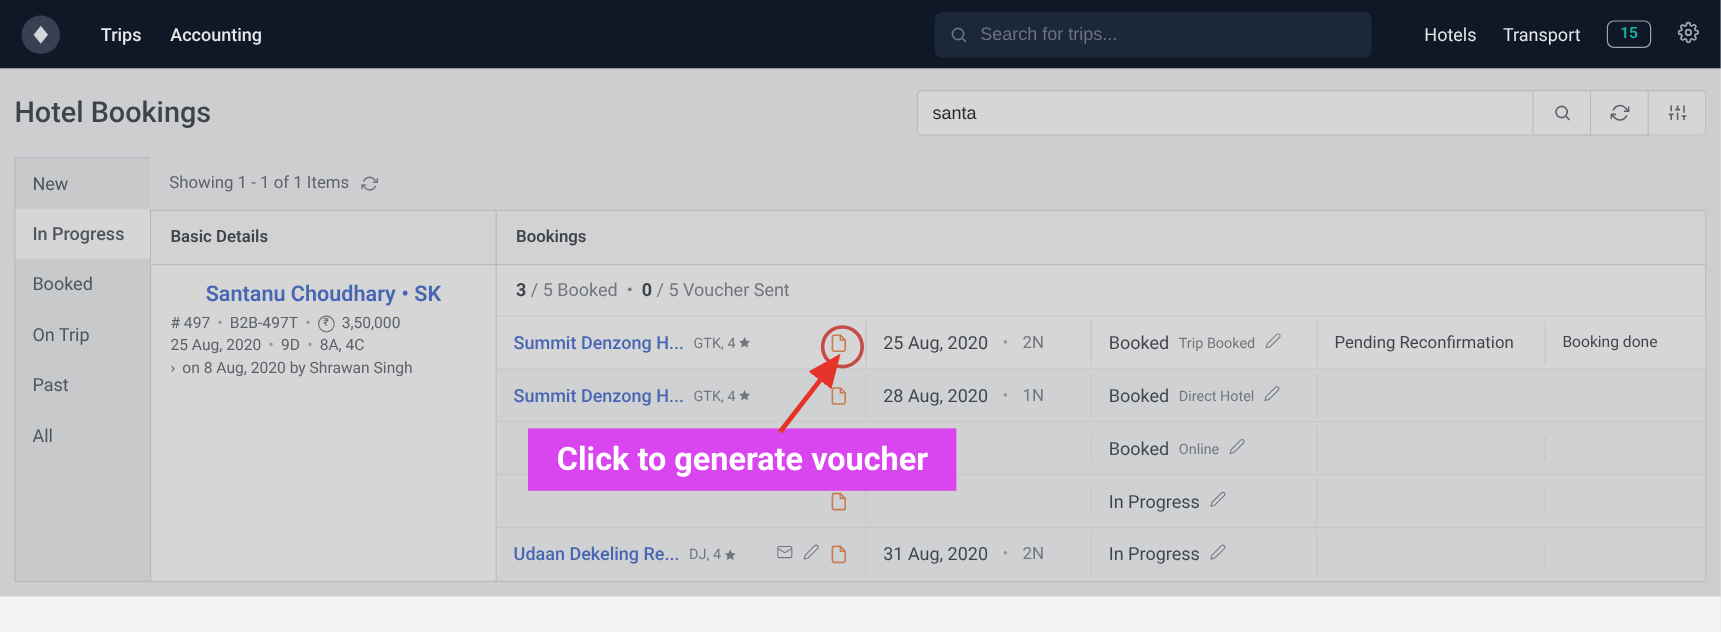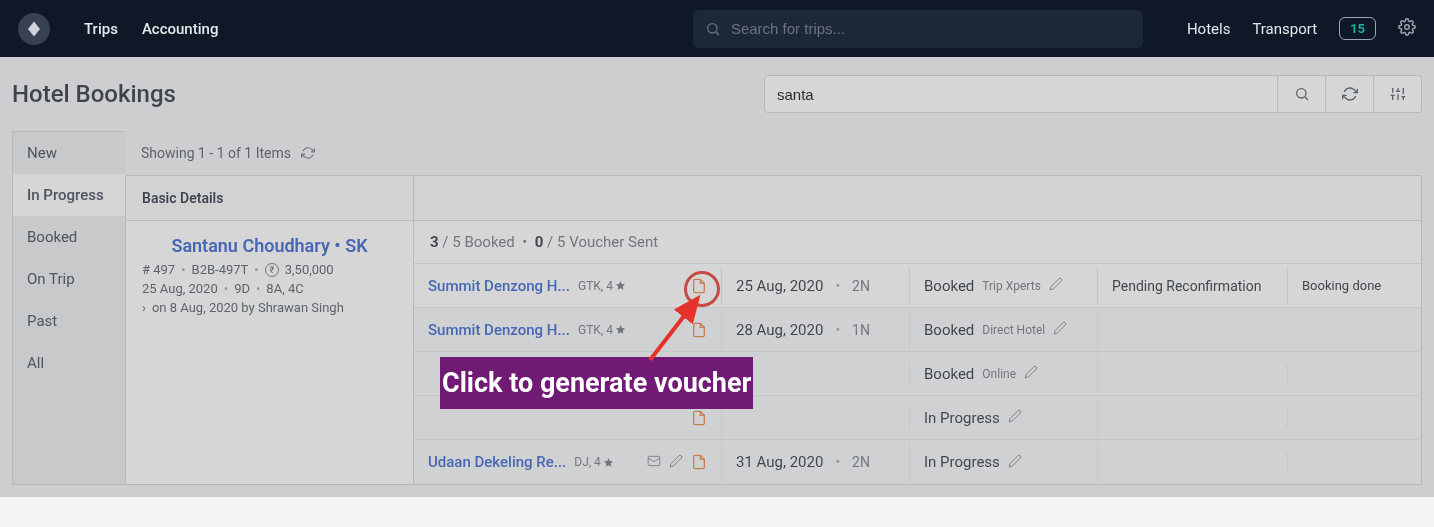--- a/index.html
+++ b/index.html
@@ -3,21 +3,21 @@
 <meta charset="utf-8">
 <style>
   * { box-sizing: border-box; margin: 0; padding: 0; }
   body { font-family: -apple-system, BlinkMacSystemFont, "Segoe UI", Roboto, sans-serif; font-size: 14px; color: #1f2937; background: #f3f4f6; width: 1434px; height: 527px; overflow: hidden; }
 
   .topbar { background: #0f1826; height: 57px; display: flex; align-items: center; padding: 0 18px; gap: 24px; }
   .logo { width: 32px; height: 32px; border-radius: 50%; background: #374151; display: flex; align-items: center; justify-content: center; }
   .logo svg { width: 18px; height: 18px; fill: #e5e7eb; }
   .nav-links { display: flex; gap: 24px; margin-left: 10px; }
   .nav-link { color: #e5e7eb; font-size: 15px; font-weight: 500; cursor: pointer; }
-  .search-wrap { margin-left: auto; background: #1c2838; border-radius: 6px; height: 38px; width: 450px; display: flex; align-items: center; padding: 0 12px; gap: 10px; }
+  .search-wrap { margin-left: auto; background: #1c2838; border-radius: 6px; height: 38px; width: 364px; display: flex; align-items: center; padding: 0 12px; gap: 10px; }
   .search-wrap svg { width: 16px; height: 16px; stroke: #6b7280; }
   .search-wrap input { background: transparent; border: 0; outline: 0; color: #e5e7eb; font-size: 15px; flex: 1; }
   .search-wrap input::placeholder { color: #6b7280; }
   .right-links { display: flex; gap: 22px; align-items: center; margin-left: 20px; }
   .right-link { color: #e5e7eb; font-size: 15px; cursor: pointer; }
   .badge-count { border: 1.5px solid #9ca3af; color: #14b8a6; border-radius: 6px; padding: 3px 10px; font-size: 13px; font-weight: 600; }
   .gear svg { width: 18px; height: 18px; stroke: #9ca3af; }
 
   .page-header { display: flex; align-items: center; padding: 18px 12px; gap: 12px; }
   .page-title { font-size: 24px; font-weight: 500; color: #1f2937; }
@@ -80,21 +80,21 @@
   .date-txt { font-size: 15px; color: #1f2937; }
   .nights { color: #6b7280; font-size: 14px; }
   .dot-sep { color: #9ca3af; margin: 0 4px; }
 
   .status-label { font-size: 15px; color: #1f2937; }
   .source { font-size: 12px; color: #6b7280; }
 
   .overlay { position: absolute; left: 0; right: 0; top: 0; bottom: 0; background: rgba(128,128,128,0.32); pointer-events: none; }
   .content-wrap { position: relative; }
 
-  .tooltip { position: absolute; background: #701a75; color: #fff; font-size: 27px; font-weight: 700; padding: 10px 2px; left: 440px; top: 357px; z-index: 50; }
+  .tooltip { position: absolute; background: #d946ef; color: #fff; font-size: 27px; font-weight: 700; padding: 10px 24px; left: 440px; top: 357px; z-index: 50; }
   .arrow { position: absolute; left: 640px; top: 290px; z-index: 50; }
   .arrow svg { width: 70px; height: 75px; }
 </style>
 </head>
 <body>
 
 <div class="topbar">
   <div class="logo">
     <svg viewBox="0 0 24 24">
         <path d="M12 2 L20 12 L12 22 L4 12 Z" fill="#d1d5db"></path>
@@ -175,20 +175,21 @@
       <svg viewBox="0 0 24 24" fill="none" stroke-width="2">
             <polyline points="23 4 23 10 17 10"></polyline>
             <polyline points="1 20 1 14 7 14"></polyline>
             <path d="M3.51 9a9 9 0 0 1 14.85-3.36L23 10M1 14l4.64 4.36A9 9 0 0 0 20.49 15"></path>
           </svg>
     </div>
 
     <div class="table">
       <div class="thead">
         <div class="th basic">Basic Details</div>
+        <div class="th bookings">Bookings</div>
       </div>
 
       <div class="trow">
         <div class="basic-cell">
           <div class="customer-name">Santanu Choudhary • SK</div>
           <div class="meta-line">
             <span># 497</span>
             <span class="dot">•</span>
             <span>B2B-497T</span>
             <span class="dot">•</span>
@@ -232,21 +233,21 @@
                         </svg></span>
                     </span>
                   </div>
                   <div class="bcol dates">
                     <span class="date-txt">25 Aug, 2020</span>
                     <span class="dot-sep">•</span>
                     <span class="nights">2N</span>
                   </div>
                   <div class="bcol status">
                     <span class="status-label">Booked</span>
-                    <span class="source">Trip Xperts</span>
+                    <span class="source">Trip Booked</span>
                     <span class="pencil"><svg viewBox="0 0 24 24">
                         <path d="M17 3a2.828 2.828 0 1 1 4 4L7.5 20.5 2 22l1.5-5.5L17 3z"></path>
                       </svg></span>
                   </div>
                   <div class="bcol reconf">
                     <span>Pending Reconfirmation</span>
                   </div>
                   <div class="bcol done">
                     <span>Booking done</span>
                   </div>

